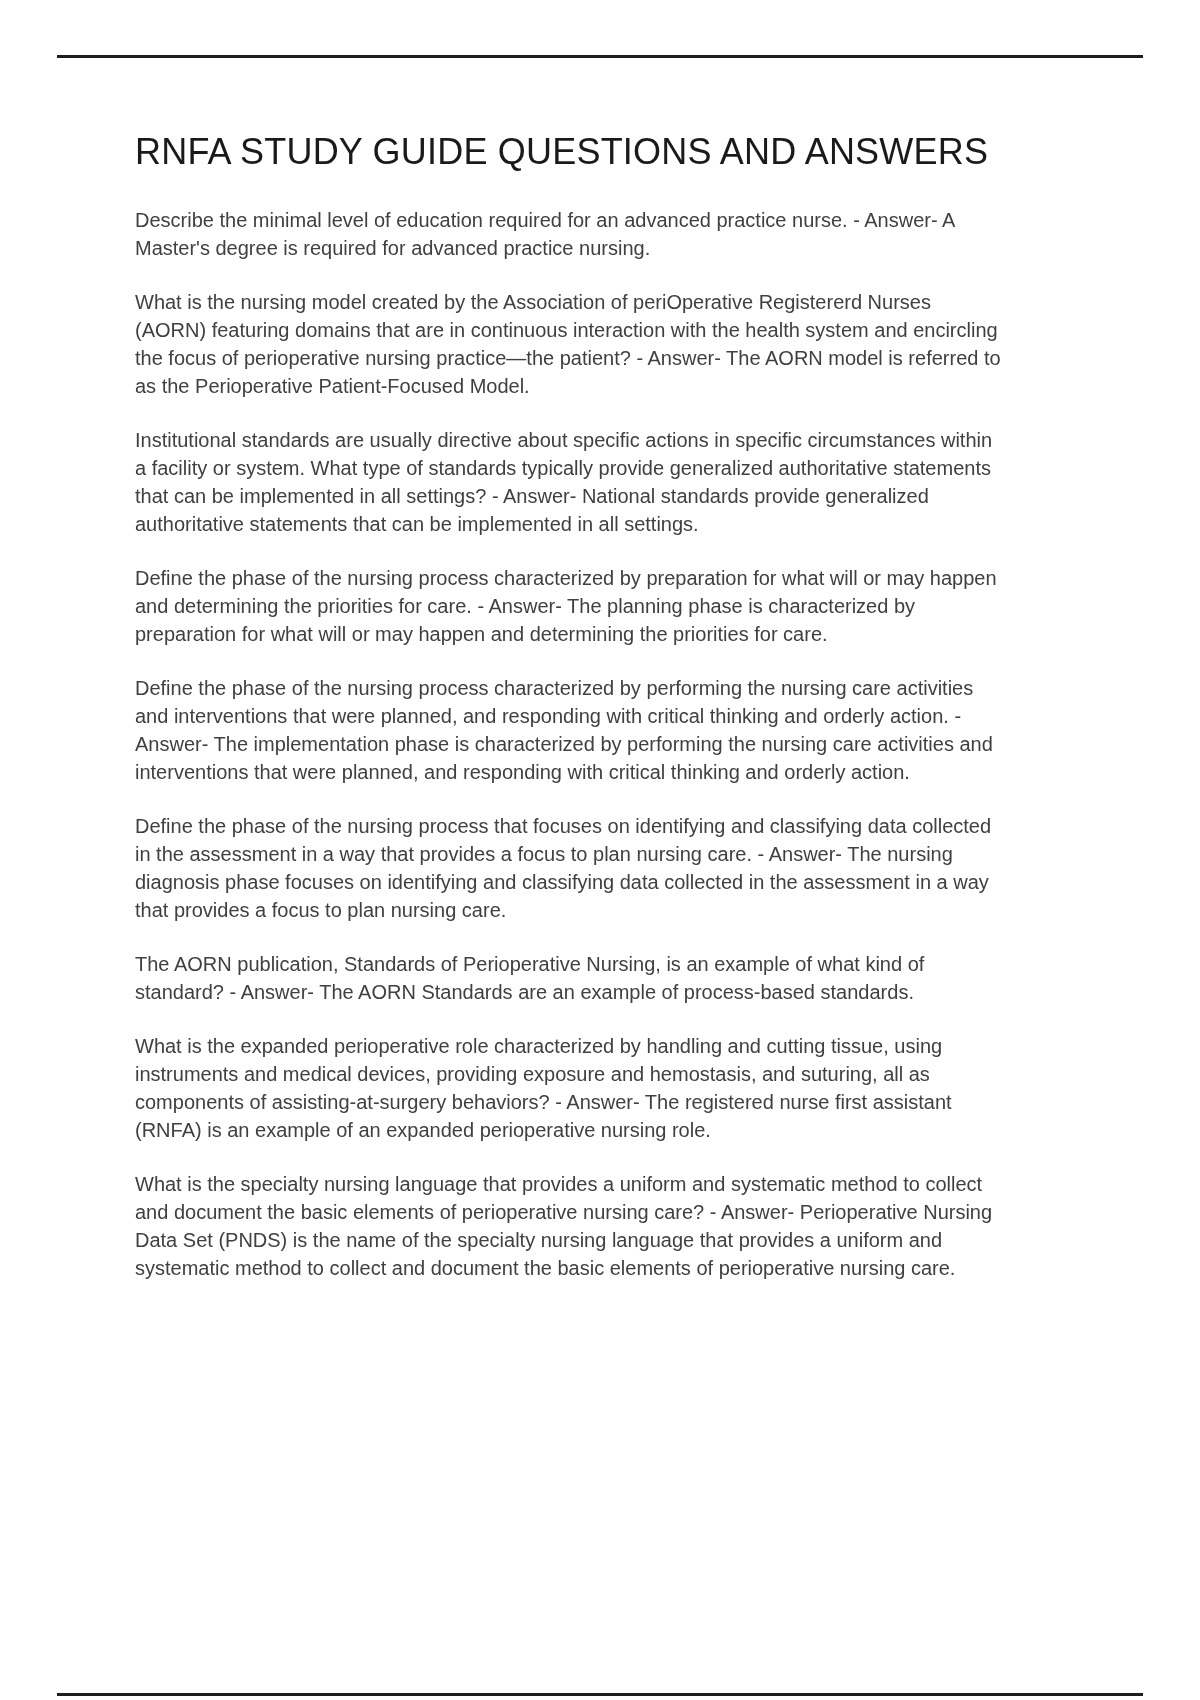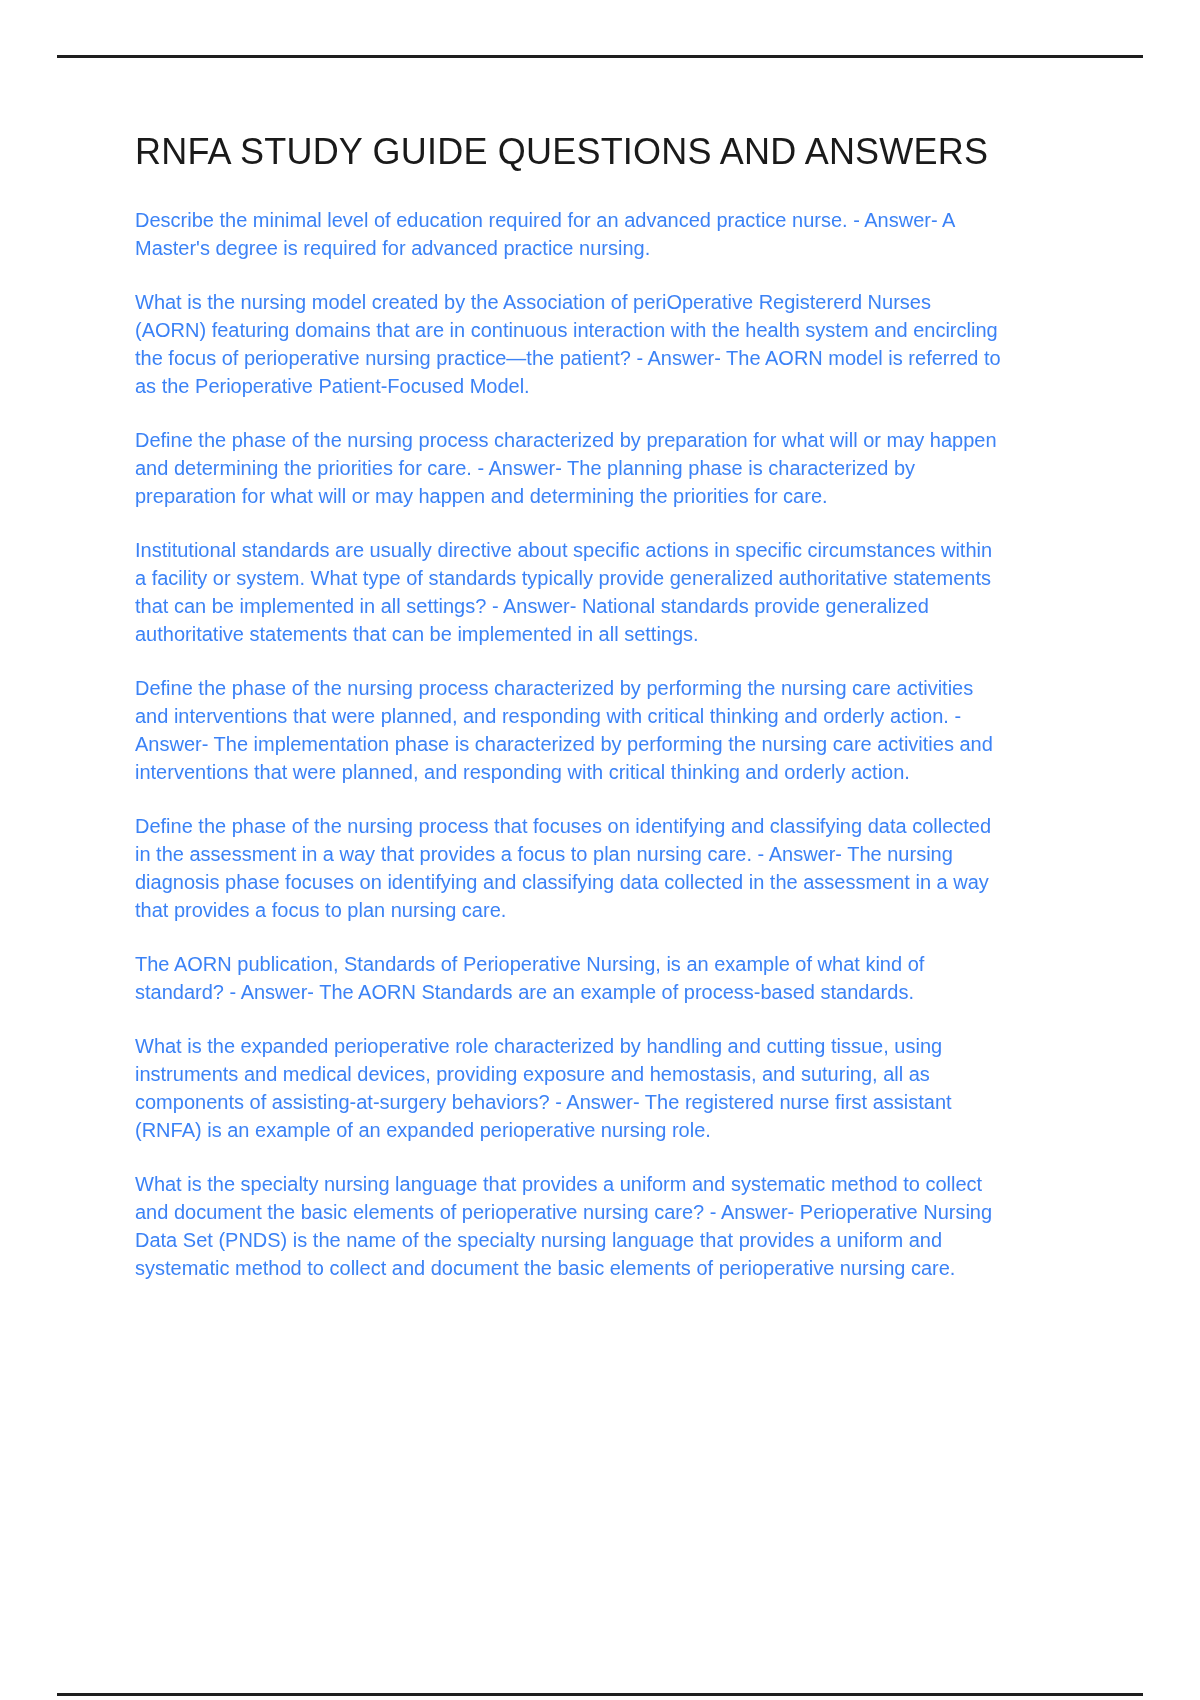--- a/index.html
+++ b/index.html
@@ -37,35 +37,35 @@
     font-weight: 400;
     letter-spacing: 0.2px;
     color: #1a1a1a;
     margin: 0 0 33px 0;
     white-space: nowrap;
   }
   .qa-paragraph {
     font-size: 20px;
     line-height: 28px;
     margin: 0 0 26px 0;
-    color: #3b82f6;
+    color: #404040;
   }
 </style>
 </head>
 <body>
 
 <div class="page">
   <div class="rule rule-top"></div>
 
   <main class="content">
     <h1 class="doc-title">RNFA STUDY GUIDE QUESTIONS AND ANSWERS</h1>
     <p class="qa-paragraph">Describe the minimal level of education required for an advanced practice nurse. - Answer- A Master's degree is required for advanced practice nursing.</p>
     <p class="qa-paragraph">What is the nursing model created by the Association of periOperative Registererd Nurses (AORN) featuring domains that are in continuous interaction with the health system and encircling the focus of perioperative nursing practice—the patient? - Answer- The AORN model is referred to as the Perioperative Patient-Focused Model.</p>
+    <p class="qa-paragraph">Institutional standards are usually directive about specific actions in specific circumstances within a facility or system. What type of standards typically provide generalized authoritative statements that can be implemented in all settings? - Answer- National standards provide generalized authoritative statements that can be implemented in all settings.</p>
     <p class="qa-paragraph">Define the phase of the nursing process characterized by preparation for what will or may happen and determining the priorities for care. - Answer- The planning phase is characterized by preparation for what will or may happen and determining the priorities for care.</p>
-    <p class="qa-paragraph">Institutional standards are usually directive about specific actions in specific circumstances within a facility or system. What type of standards typically provide generalized authoritative statements that can be implemented in all settings? - Answer- National standards provide generalized authoritative statements that can be implemented in all settings.</p>
     <p class="qa-paragraph">Define the phase of the nursing process characterized by performing the nursing care activities and interventions that were planned, and responding with critical thinking and orderly action. - Answer- The implementation phase is characterized by performing the nursing care activities and interventions that were planned, and responding with critical thinking and orderly action.</p>
     <p class="qa-paragraph">Define the phase of the nursing process that focuses on identifying and classifying data collected in the assessment in a way that provides a focus to plan nursing care. - Answer- The nursing diagnosis phase focuses on identifying and classifying data collected in the assessment in a way that provides a focus to plan nursing care.</p>
     <p class="qa-paragraph">The AORN publication, Standards of Perioperative Nursing, is an example of what kind of standard? - Answer- The AORN Standards are an example of process-based standards.</p>
     <p class="qa-paragraph">What is the expanded perioperative role characterized by handling and cutting tissue, using instruments and medical devices, providing exposure and hemostasis, and suturing, all as components of assisting-at-surgery behaviors? - Answer- The registered nurse first assistant (RNFA) is an example of an expanded perioperative nursing role.</p>
     <p class="qa-paragraph">What is the specialty nursing language that provides a uniform and systematic method to collect and document the basic elements of perioperative nursing care? - Answer- Perioperative Nursing Data Set (PNDS) is the name of the specialty nursing language that provides a uniform and systematic method to collect and document the basic elements of perioperative nursing care.</p>
   </main>
 
   <div class="rule rule-bottom"></div>
 </div>
 

